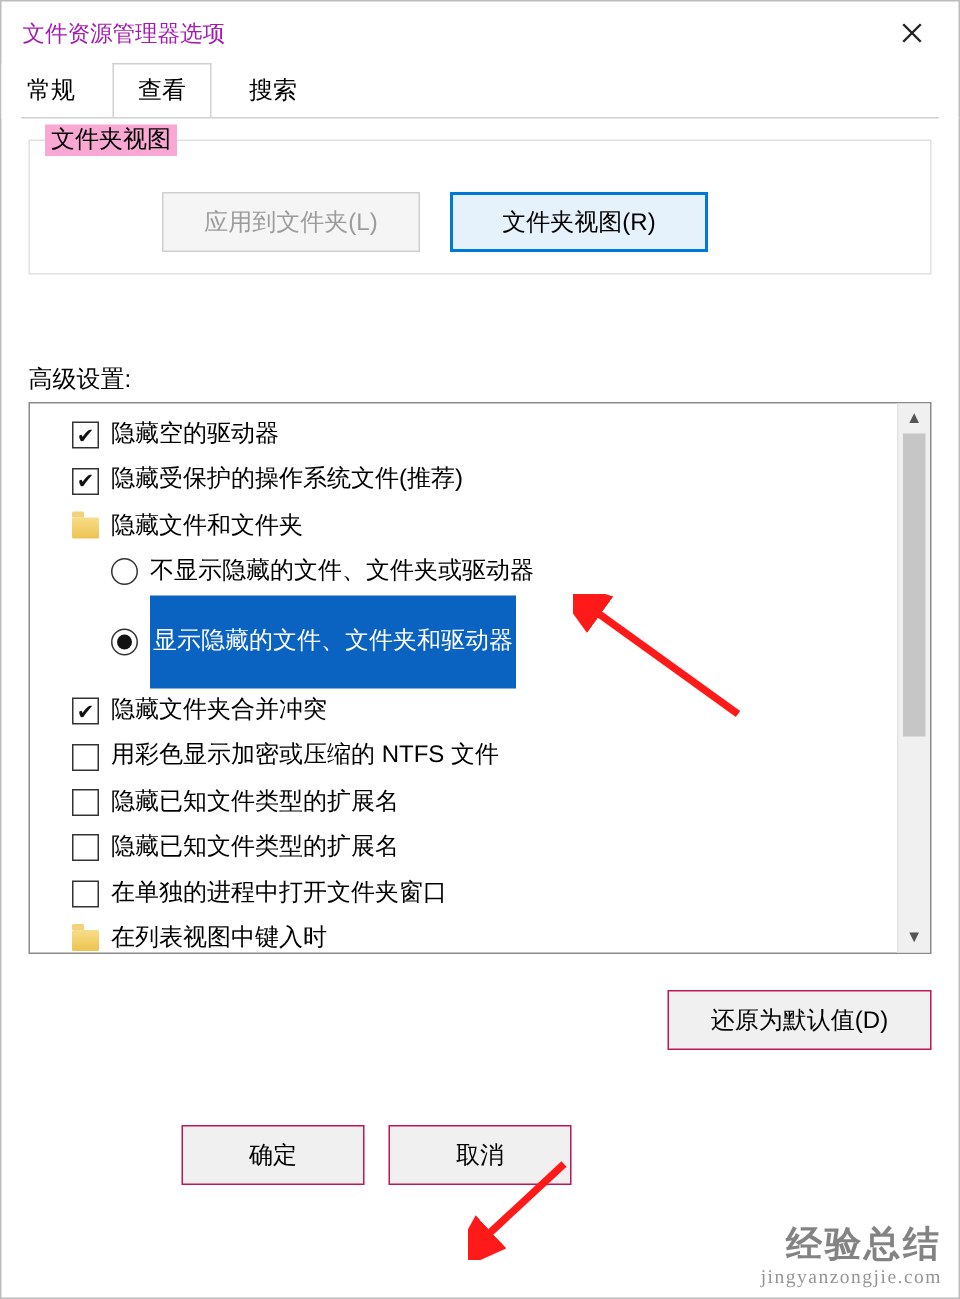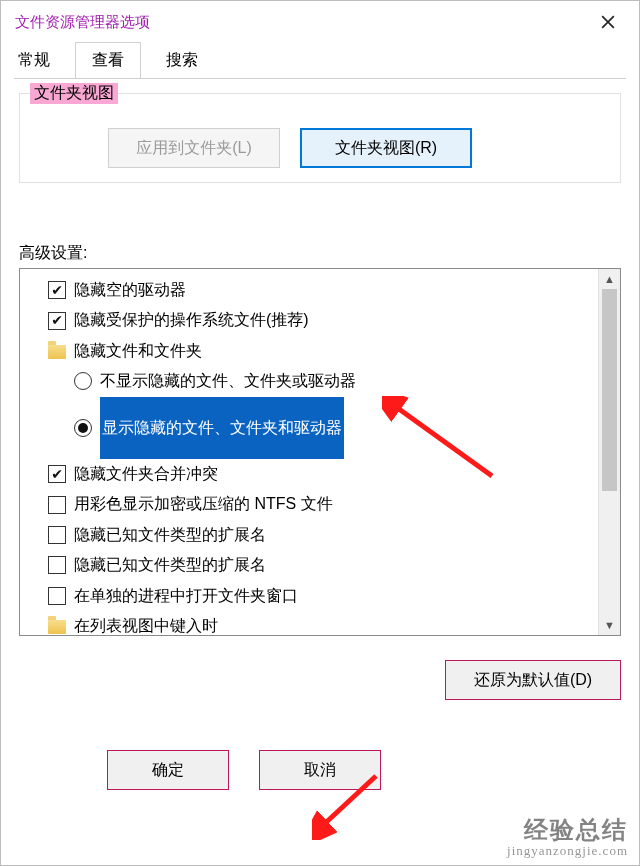--- a/index.html
+++ b/index.html
@@ -199,21 +199,21 @@
     position: absolute; left: 3px; right: 3px;
     top: 0; height: 62%;
     background: #c6c6c6;
   }
 
   .restore-row {
     display: flex; justify-content: flex-end;
     margin-top: 24px;
   }
   .bottom-row {
-    display: flex; gap: 30px; justify-content: center;
+    display: flex; gap: 16px; justify-content: center;
     margin-top: 50px;
   }
 
   .arrow { position: absolute; pointer-events: none; }
   .arrow svg { width: 100%; height: 100%; }
 
   .watermark {
     position: absolute;
     right: 12px; bottom: 8px;
     text-align: right;

